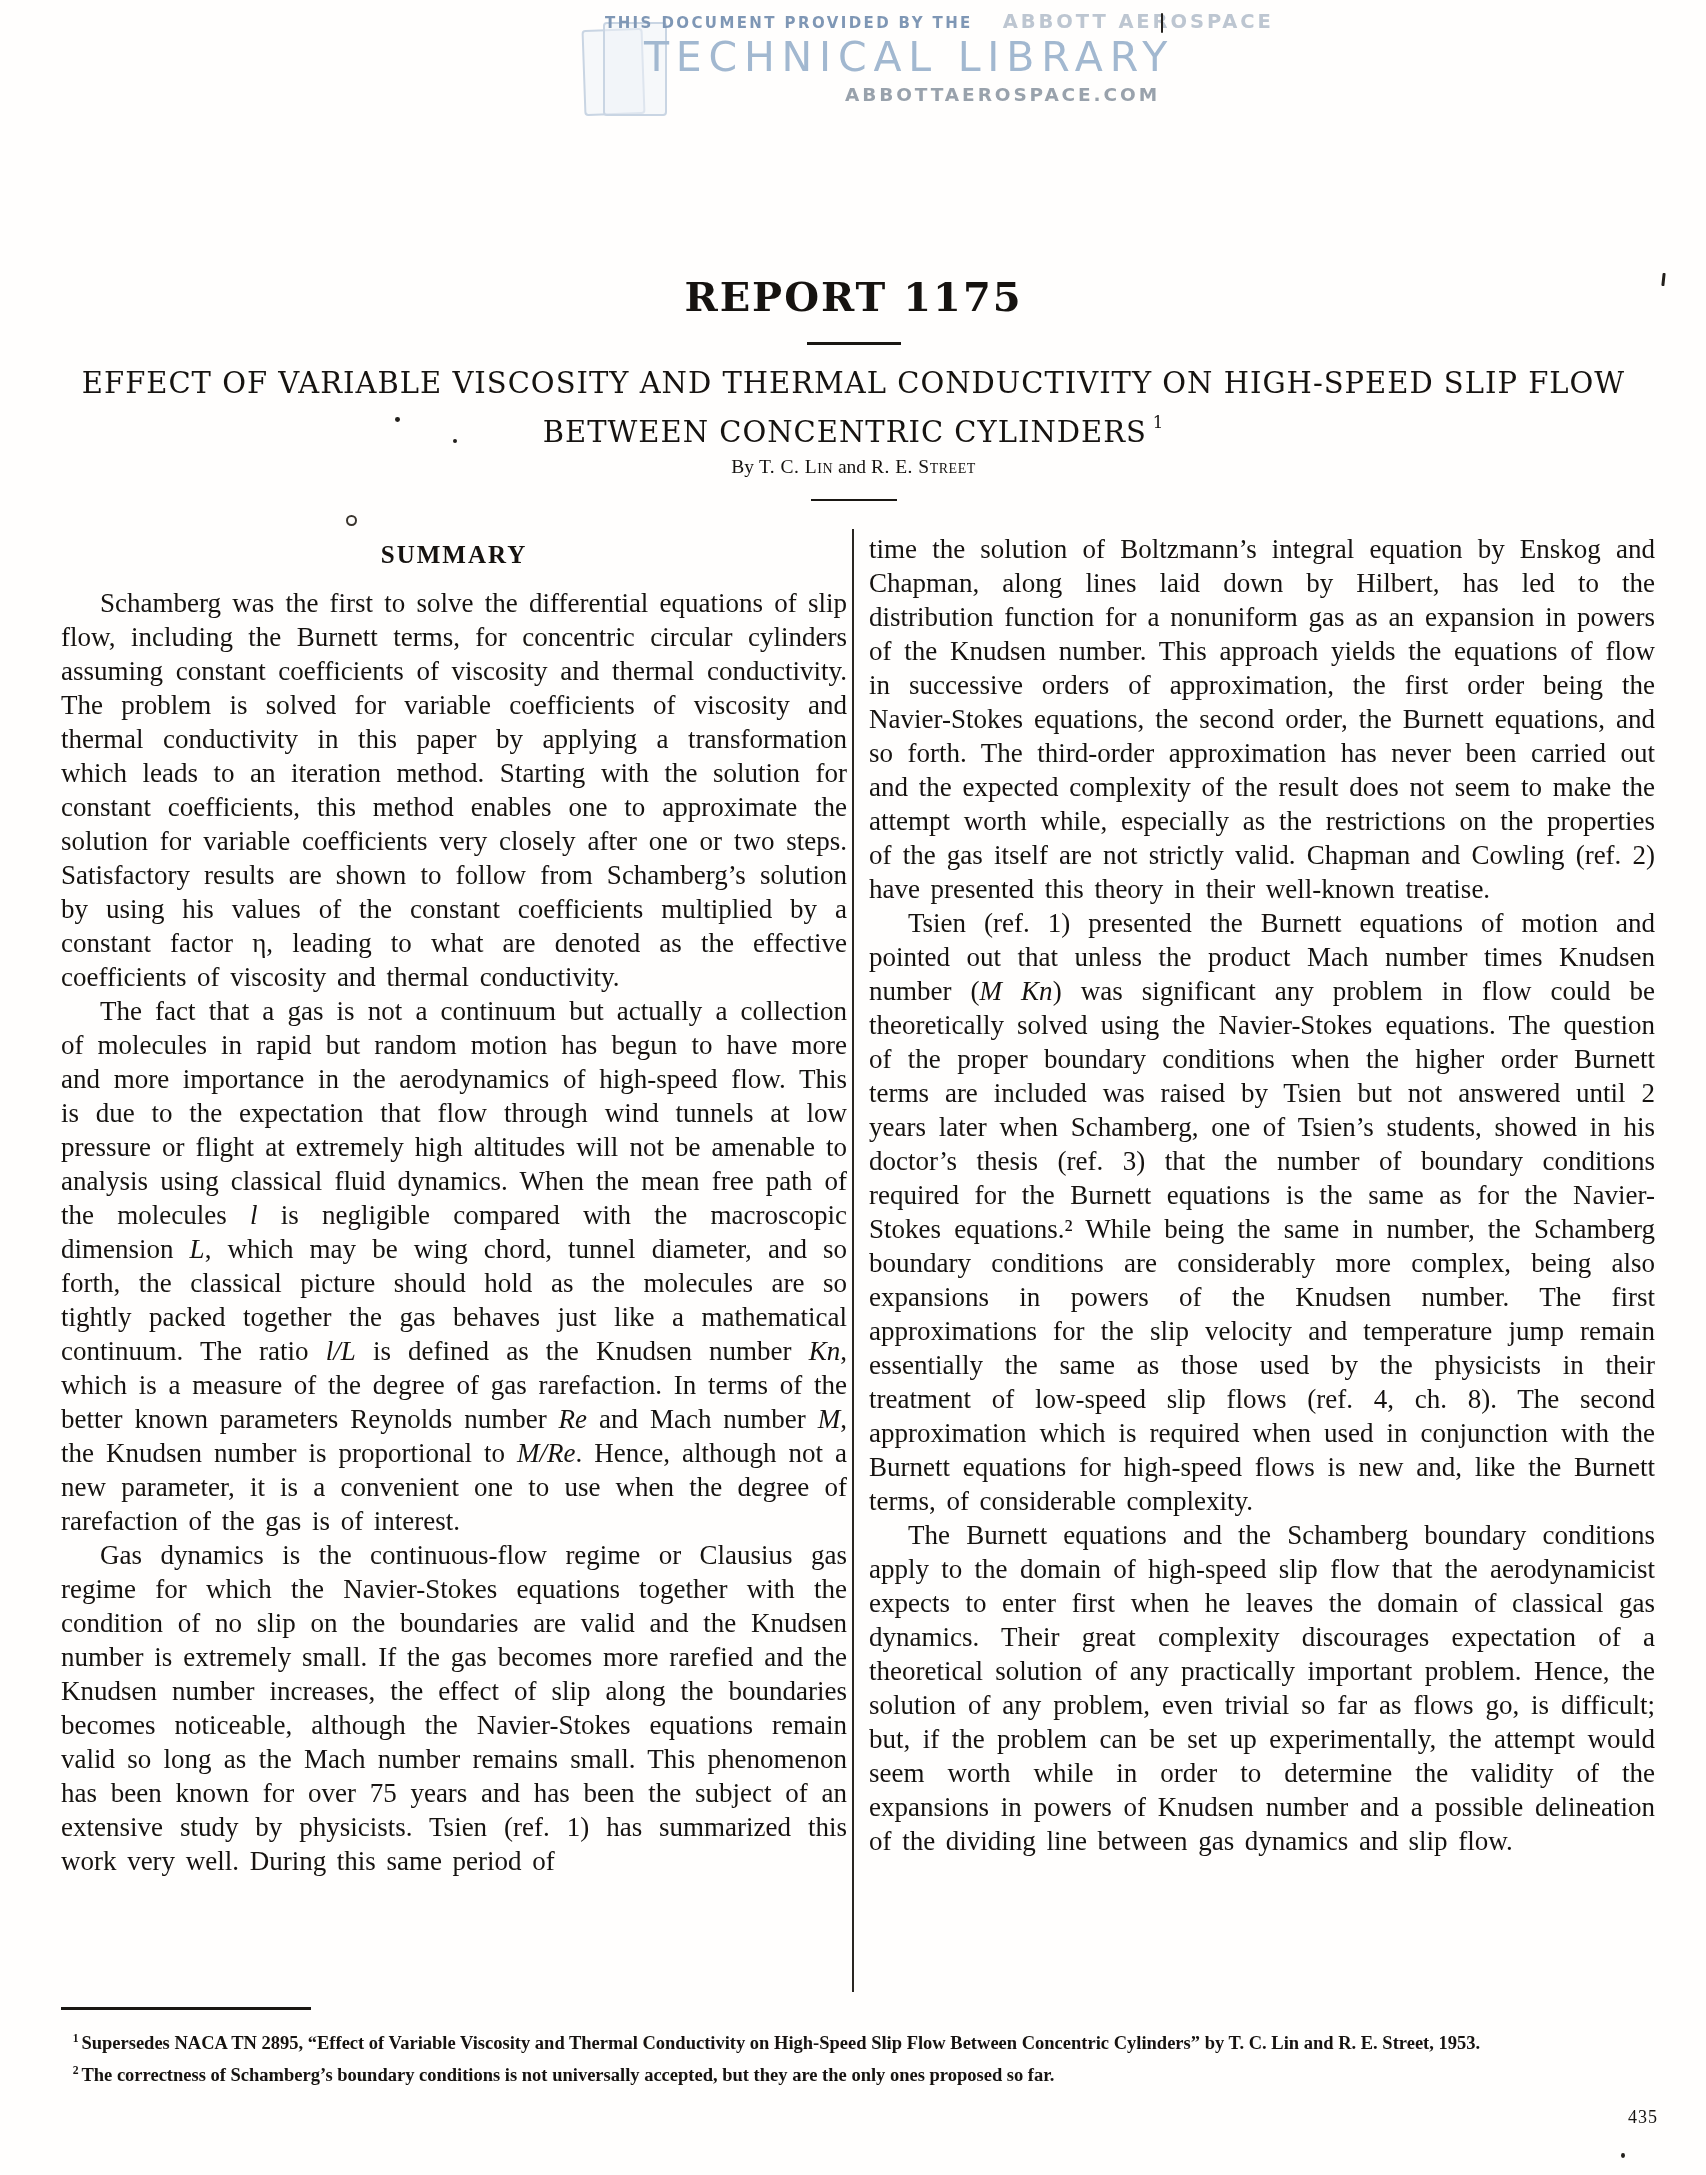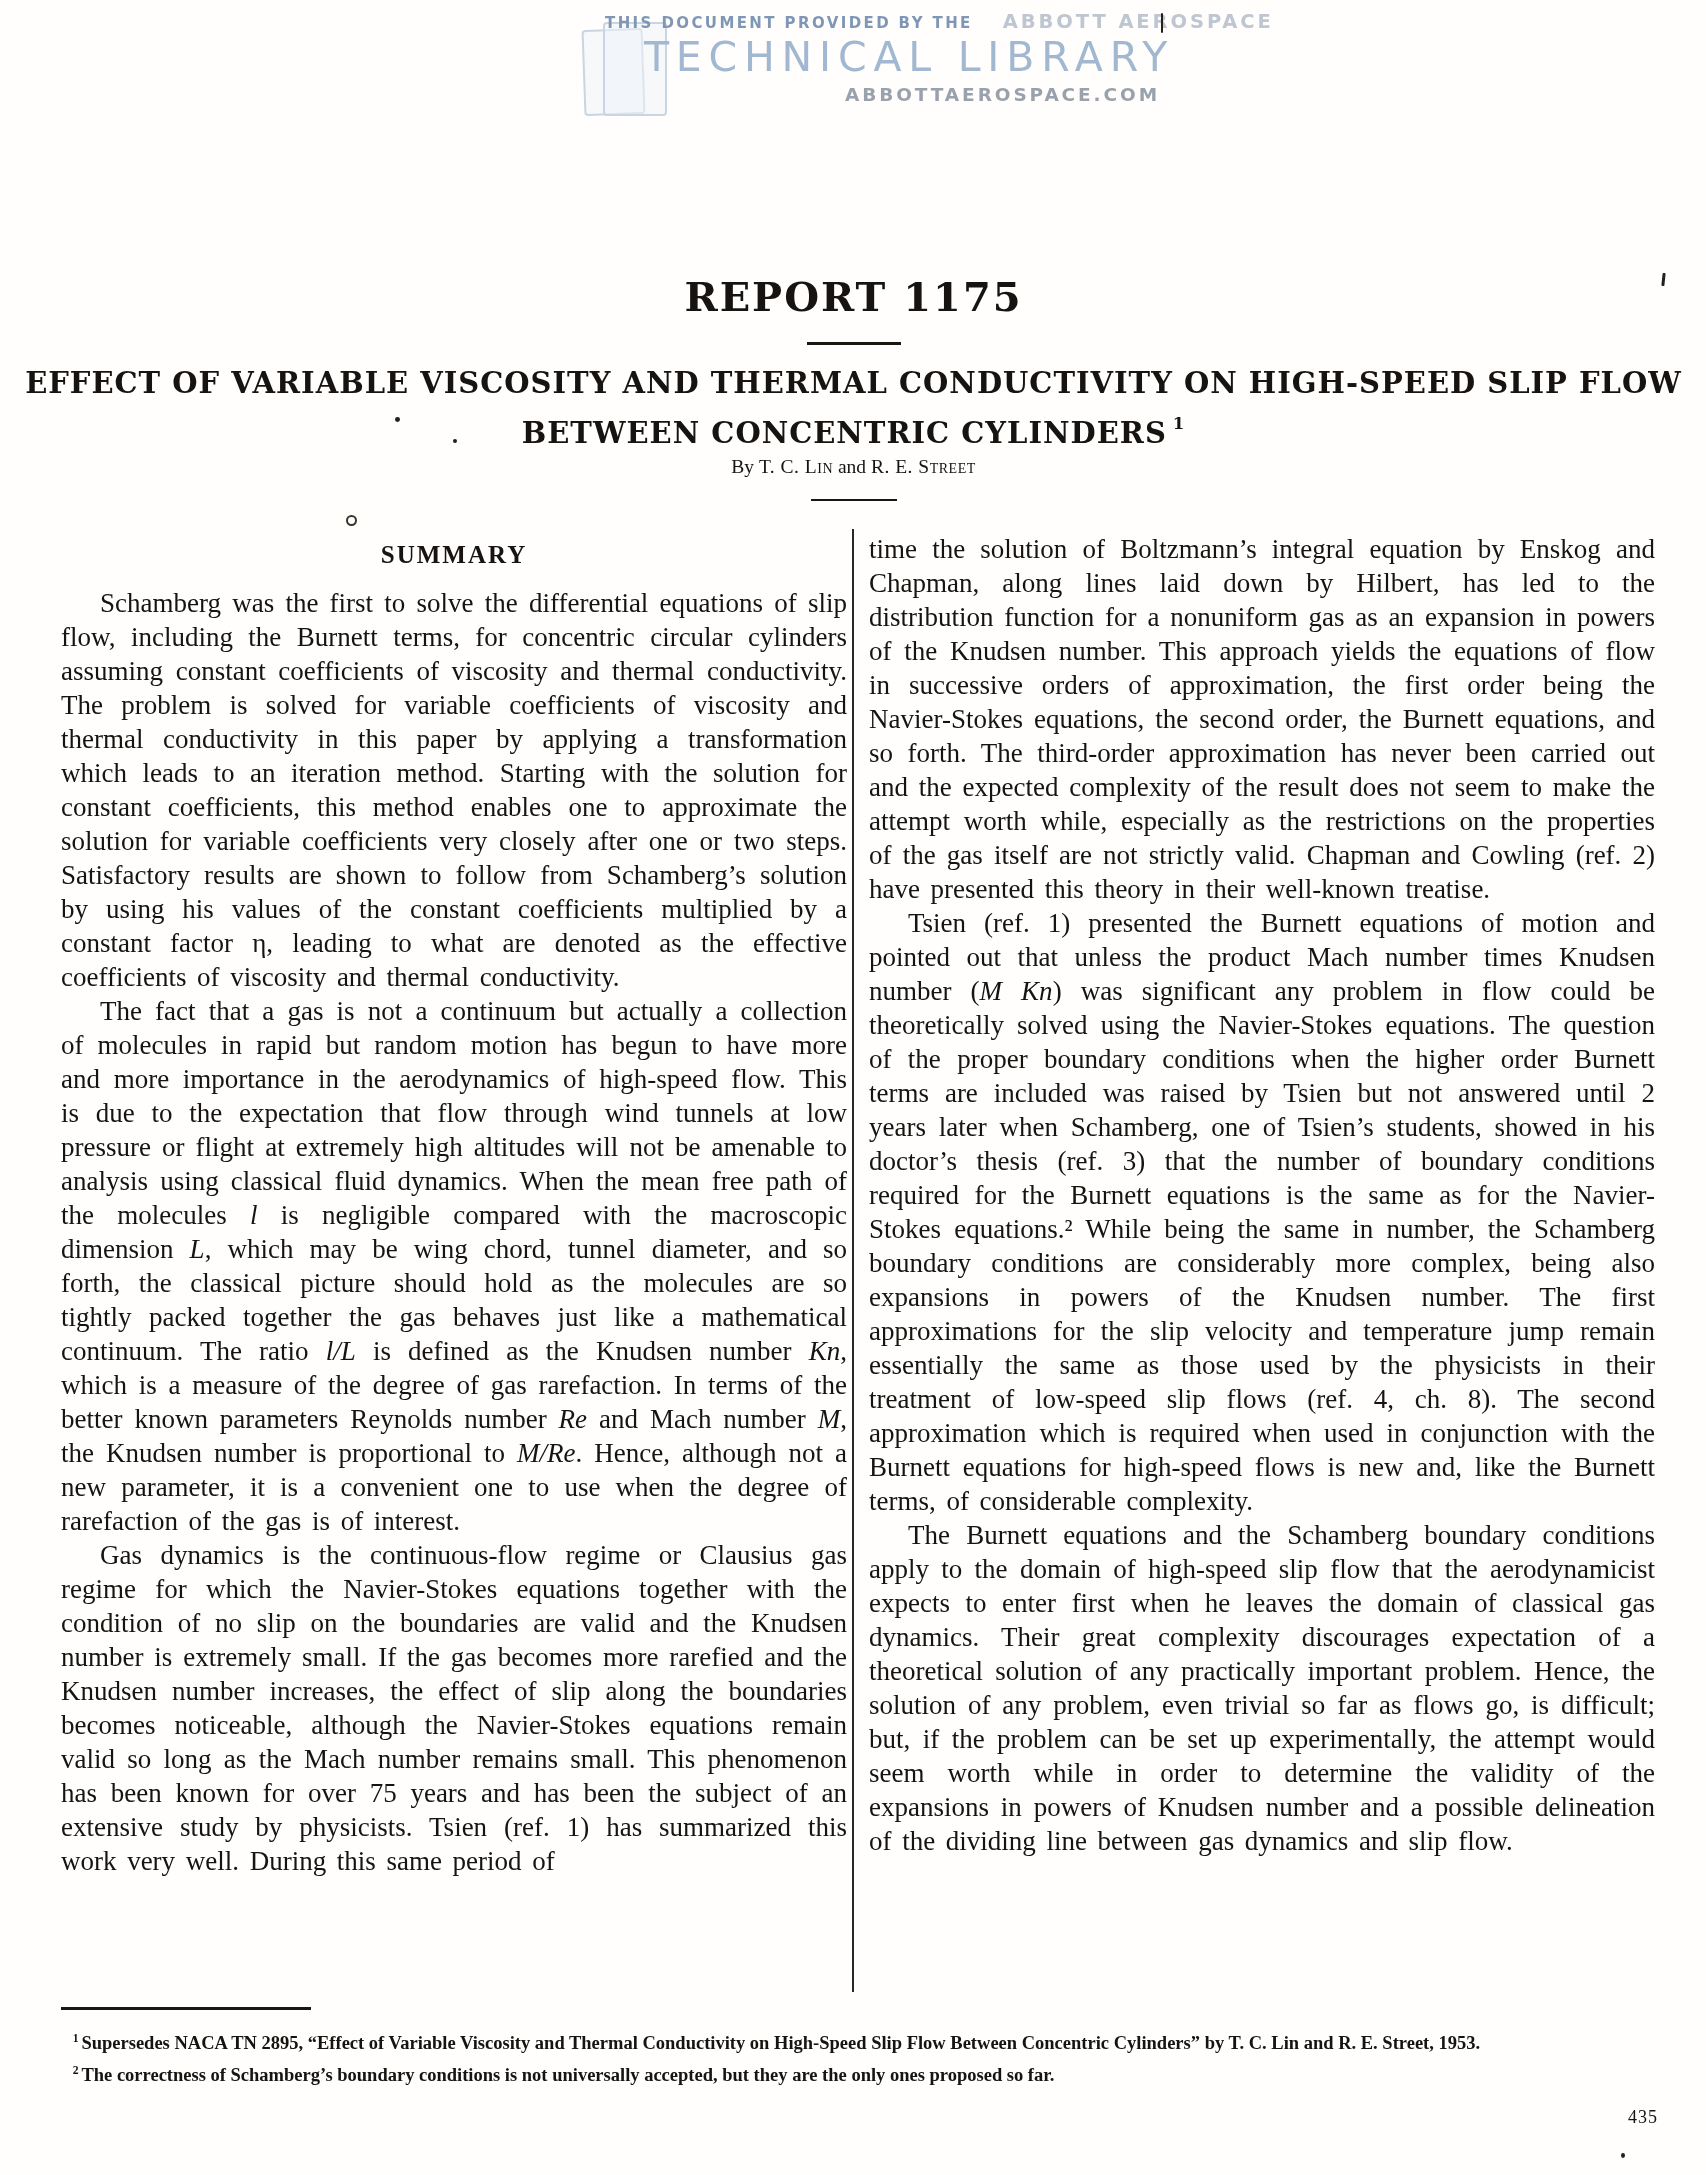--- a/index.html
+++ b/index.html
@@ -28,21 +28,21 @@
             background:rgba(238,243,248,.55);border-radius:3.9px;}
   .wm-sheet.s1{left:0;top:9.8px;width:57px;height:82px;transform:rotate(-2deg);}
   .wm-sheet.s2{left:19.5px;top:2px;width:60px;height:90px;}
 
   
   .report-label{position:absolute;top:273px;left:0;right:0;text-align:center;
     font-family:"DejaVu Serif", serif;font-weight:bold;font-size:40px;letter-spacing:2px;}
   .rule{position:absolute;background:#1a1713;}
   .rule-report{top:342px;left:0;right:0;margin:0 auto;width:94px;height:2.9px;}
   .article-title{position:absolute;top:363px;left:0;right:0;text-align:center;
-    font-family:"DejaVu Serif", serif;font-weight:bold;font-size:29px;line-height:40px;letter-spacing:1px;}
+    font-family:"DejaVu Serif", serif;font-weight:normal;font-size:29px;line-height:40px;letter-spacing:1px;}
   .article-title sup{font-size:16.6px;vertical-align:13.7px;margin-left:5.9px;}
   .byline{position:absolute;top:456px;left:0;right:0;text-align:center;font-size:19.5px;}
   .byline .sc{font-variant:small-caps;letter-spacing:0.5px;}
   .rule-byline{top:499px;left:0;right:0;margin:0 auto;width:86px;height:2px;}
 
   
   .col{position:absolute;top:532px;text-align:justify;
        font-size:27px;line-height:34px;word-spacing:3.9px;}
   .col-left{left:61px;width:786px;}
   .col-right{left:869px;width:786px;}

